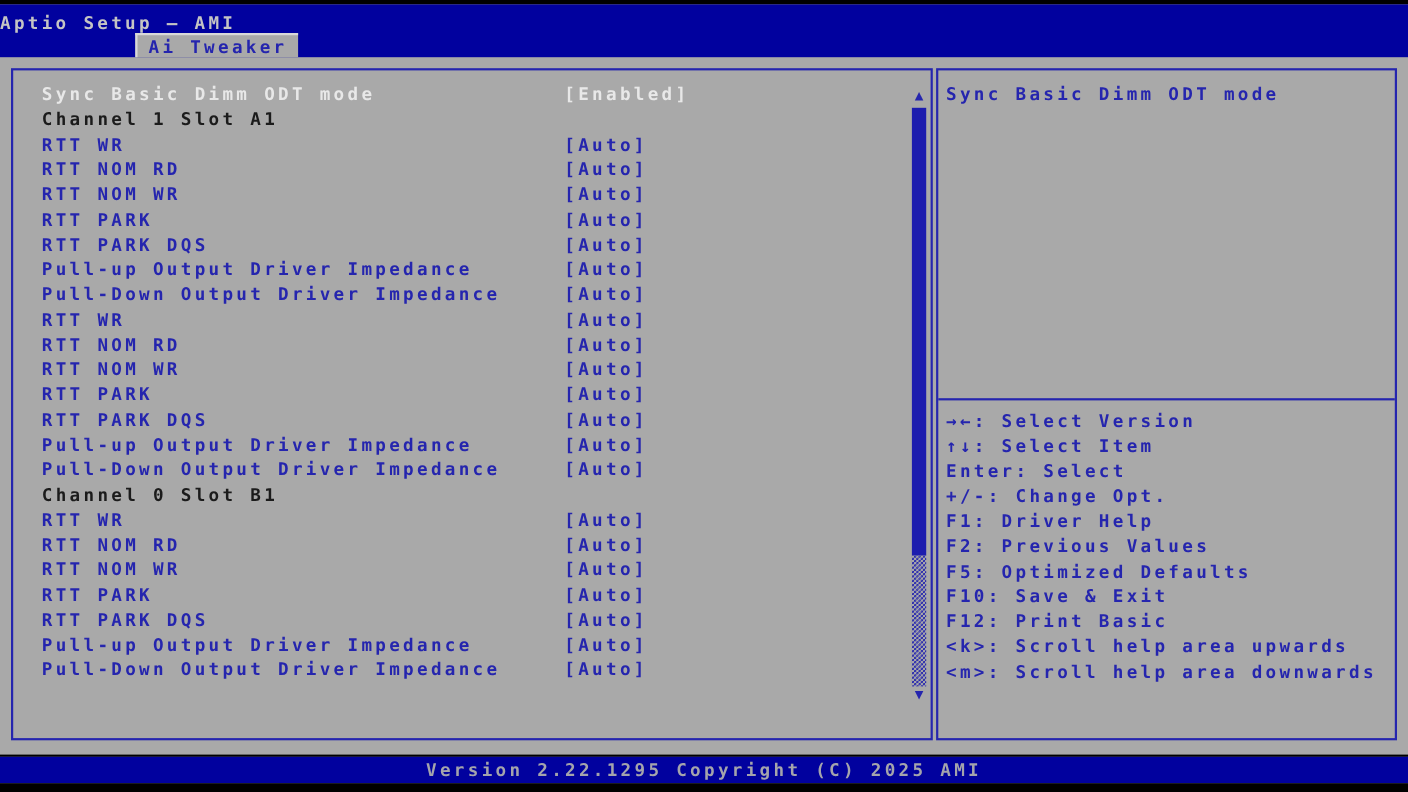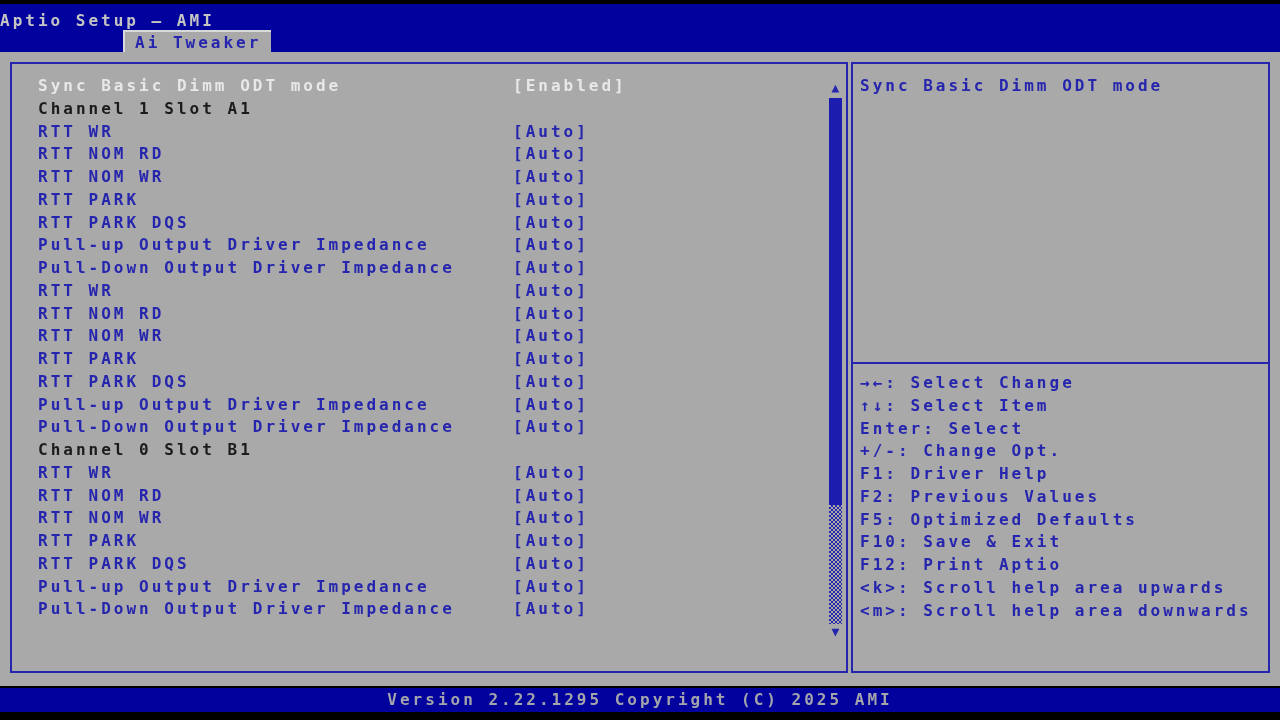--- a/index.html
+++ b/index.html
@@ -193,29 +193,29 @@
       <div class="sb-thumb"></div>
       <div class="sb-track"></div>
       <div class="sb-arrow sb-down">▼</div>
     </div>
   </div>
 
   <div class="panel help-panel">
     <div class="help-title">Sync Basic Dimm ODT mode</div>
     <div class="help-divider"></div>
     <div class="help-keys">
-        <div class="help-line">→←: Select Change</div>
+        <div class="help-line">→←: Select Version</div>
         <div class="help-line">↑↓: Select Item</div>
         <div class="help-line">Enter: Select</div>
         <div class="help-line">+/-: Change Opt.</div>
         <div class="help-line">F1: Driver Help</div>
         <div class="help-line">F2: Previous Values</div>
         <div class="help-line">F5: Optimized Defaults</div>
         <div class="help-line">F10: Save &amp; Exit</div>
-        <div class="help-line">F12: Print Aptio</div>
+        <div class="help-line">F12: Print Basic</div>
         <div class="help-line">&lt;k&gt;: Scroll help area upwards</div>
         <div class="help-line">&lt;m&gt;: Scroll help area downwards</div>
       </div>
   </div>
 
   <div class="footer-gap"></div>
   <div class="footer-bar">
     <span>Version 2.22.1295 Copyright (C) 2025 AMI</span>
   </div>
   <div class="bottom-edge"></div>

